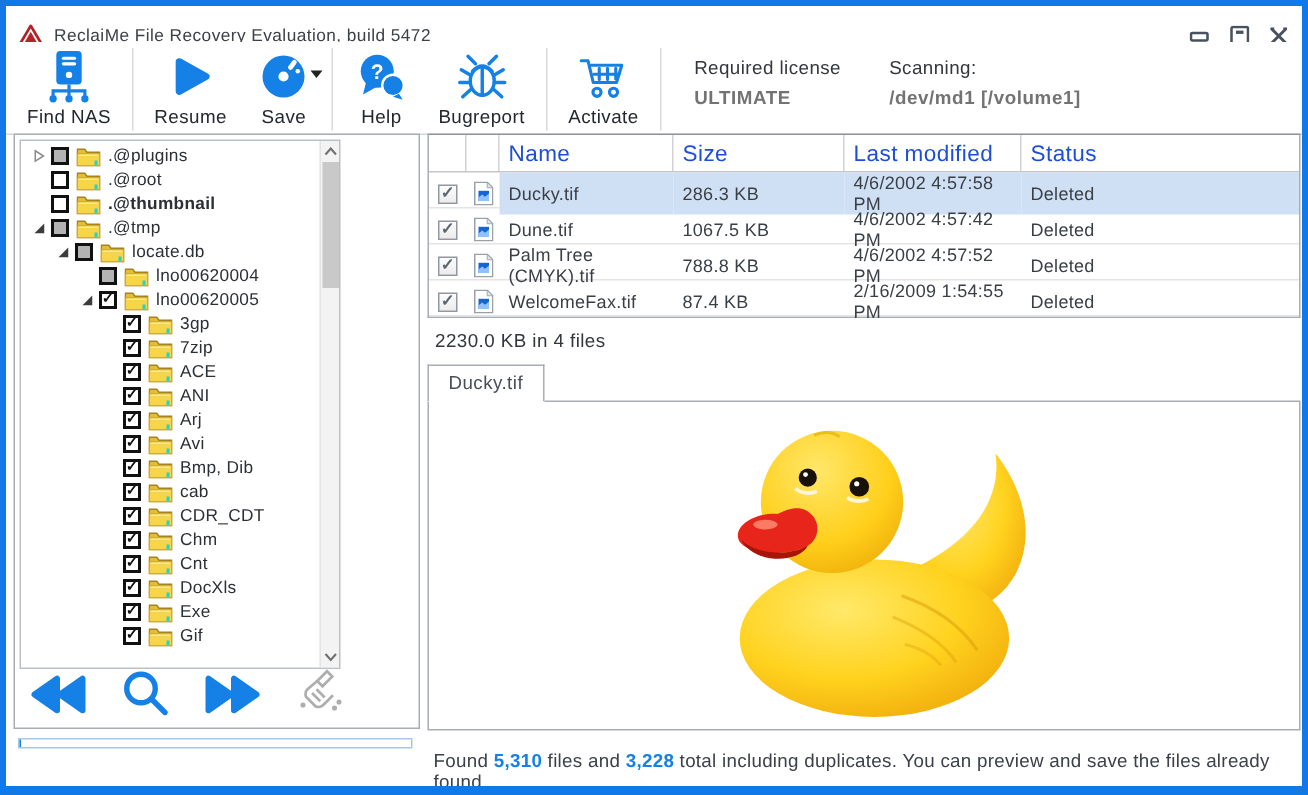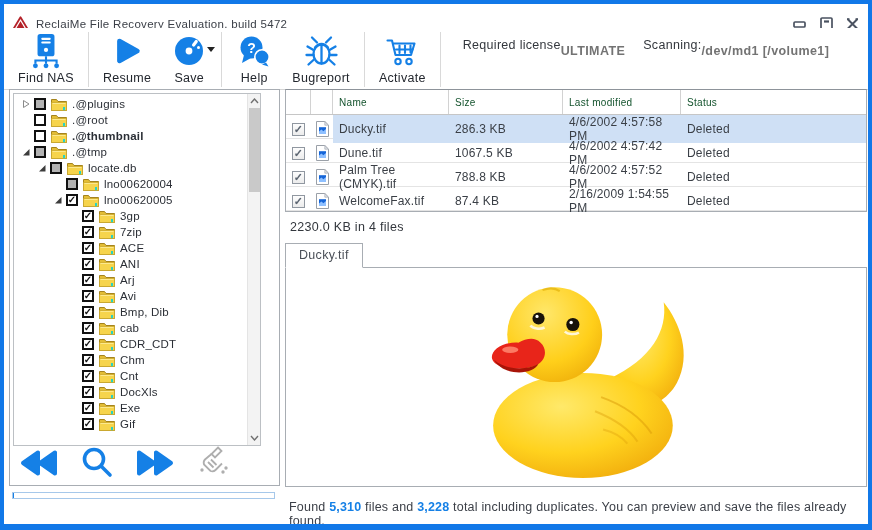--- a/index.html
+++ b/index.html
@@ -16,27 +16,27 @@
   
   .toolbar{ position:absolute; left:0; top:24px; right:0; height:62px; background:#fff;
     border-bottom:1px solid #d5d5d5; display:flex; align-items:stretch; padding:2px 4px 0 4px; }
   .tb-btn{ display:flex; flex-direction:column; align-items:center; justify-content:flex-end;
     padding:3px 10px 4px 10px; min-width:56px; cursor:default; }
   .tb-icon{ height:36px; display:flex; align-items:center; justify-content:center; position:relative; }
   .tb-caret{ position:absolute; right:-10px; top:14px; width:0; height:0;
     border-left:4px solid transparent; border-right:4px solid transparent; border-top:5px solid #222; }
   .tb-label{ font-size:12.5px; color:#23272e; letter-spacing:.3px; margin-top:2px; white-space:nowrap; }
   .tb-sep{ width:1px; background:#d9d9d9; margin:2px 4px; }
-  .tb-info{ display:flex; flex-direction:row; justify-content:flex-start; padding:8px 0 0 18px; min-width:130px;}
+  .tb-info{ display:flex; flex-direction:column; justify-content:flex-start; padding:8px 0 0 18px; min-width:130px;}
   .tb-info .lab{ font-size:12.5px; color:#33373d; letter-spacing:.3px; }
   .tb-info .val{ font-size:12.5px; font-weight:bold; color:#737373; letter-spacing:.4px; margin-top:6px; }
   
   .left-panel{ position:absolute; left:5px; top:85px; width:271px; height:397px;
     border:1px solid #a8adb3; background:#fff; }
-  .tree-box{ position:absolute; left:3px; top:3px; width:248px; height:353px;
+  .tree-box{ position:absolute; left:3px; top:3px; width:214px; height:353px;
     border:1px solid #bcc0c4; background:#fff; overflow:hidden; }
   .tree-rows{ position:absolute; left:0; top:2px; right:14px; }
   .tree-row{ height:16px; display:flex; align-items:center; white-space:nowrap; }
   .tree-arrow{ width:12px; display:flex; justify-content:center; flex:none; }
   .tree-cb{ width:12px; height:12px; border:2px solid #111; background:#fff; flex:none;
     margin:0 2px; display:flex; align-items:center; justify-content:center;
     font-size:10px; font-weight:bold; color:#111; line-height:1; }
   .tree-cb.partial{ background:#b3b3b3; }
   .tree-folder{ width:16px; flex:none; display:flex; margin:0 2px 0 3px; }
   .tree-label{ font-size:11.5px; color:#2b2f36; letter-spacing:.2px; padding-left:3px; }
@@ -52,21 +52,21 @@
   .progress{ position:absolute; left:8px; top:488px; width:263px; height:7px; border:1px solid #a6c8ea; background:#fff; }
   .progress .fill{ height:100%; width:1px; background:#1580e6; }
   .status-left{ position:absolute; left:12px; top:522px; font-size:14px; color:#3c4048; letter-spacing:.3px; }
   .status-right{ position:absolute; left:285px; top:496px; width:570px; font-size:12.5px; color:#3c4048; letter-spacing:.2px; }
   .accent{ color:#1580e6; font-weight:bold; }
   
   .file-table{ position:absolute; left:281px; top:85px; width:582px; height:123px;
     border:1px solid #a8adb3; border-top-color:#8d939a; background:#fff; }
   .ft-row{ display:grid; grid-template-columns:25px 22px 116px 114px 118px 1fr; align-items:stretch; }
   .ft-head{ height:25px; border-bottom:1px solid #c6c6c6; }
-  .ft-head .cell{ font-size:10px; color:#14532d; letter-spacing:.3px; display:flex; align-items:center;
+  .ft-head .cell{ font-size:15px; color:#1d4ed8; letter-spacing:.3px; display:flex; align-items:center;
      padding-left:6px; border-right:1px solid #d2d2d2; }
   .ft-body .ft-row{ height:24px; border-bottom:1px solid #e4e4e4; }
   .ft-body .cell{ font-size:12px; color:#3a3f46; letter-spacing:.2px; display:flex; align-items:center; padding-left:6px; }
   .ft-body .ft-row.selected .cell.sel-bg{ background:#cfe0f5; }
   .cell.cb-cell, .cell.icon-cell{ justify-content:center; padding-left:0; }
   .tbl-cb{ width:13px; height:13px; border:1px solid #9097a0; background:linear-gradient(#fdfdfd,#ececec);
     display:flex; align-items:center; justify-content:center; font-size:11px; color:#5d6672; font-weight:bold; line-height:1;}
   
   .summary{ position:absolute; left:286px; top:216px; font-size:12.5px; color:#33373d; letter-spacing:.3px; }
   .tabs{ position:absolute; left:281px; top:239px; height:25px; display:flex; align-items:flex-end; }

